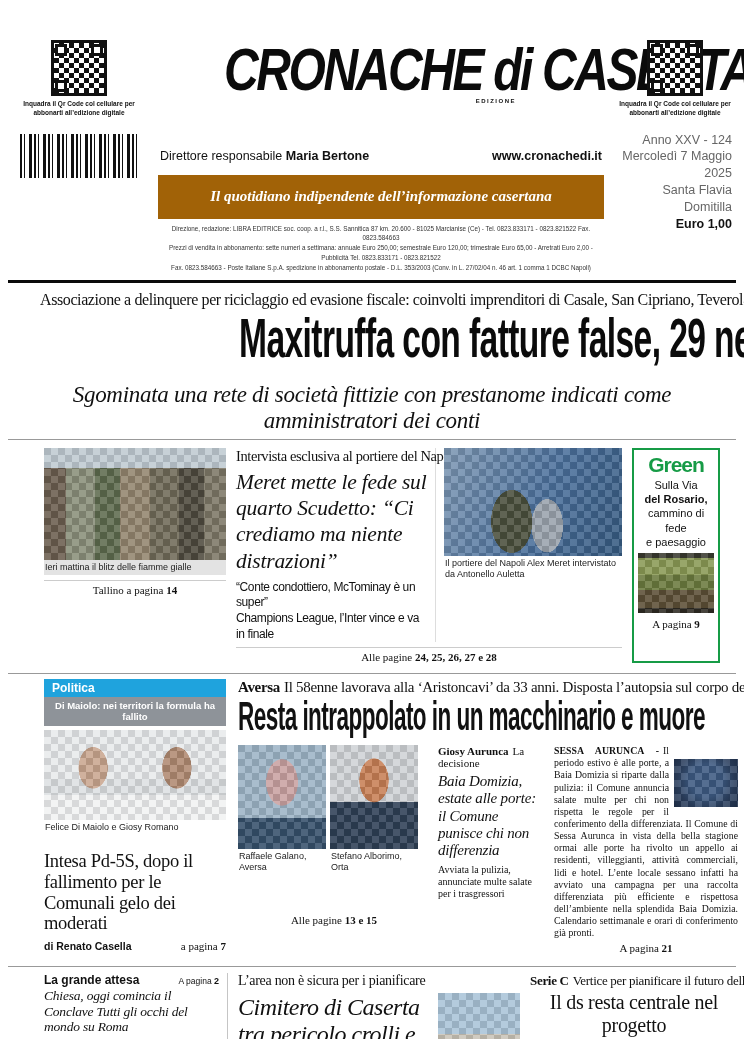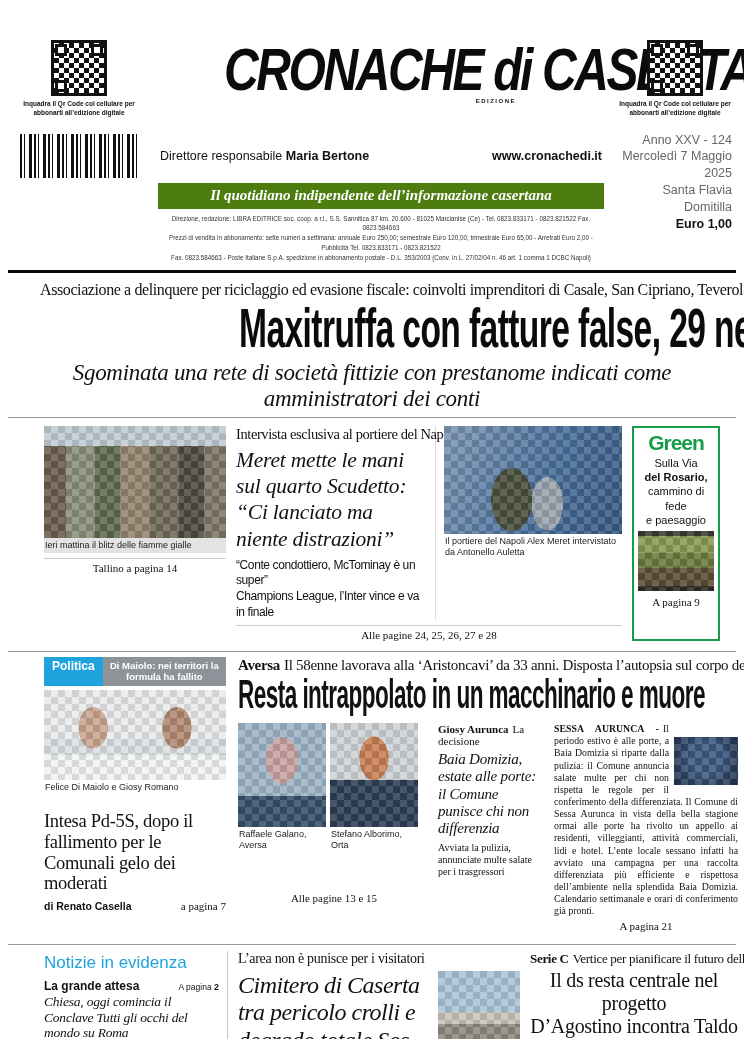--- a/index.html
+++ b/index.html
@@ -19,43 +19,43 @@
       background:repeating-linear-gradient(90deg,#111 0 2px,#fff 2px 4px,#111 4px 5px,#fff 5px 9px,#111 9px 12px,#fff 12px 14px);}
   .mast-center{flex:1;padding:0 8px;min-width:0;}
   .nameplate{position:relative;text-align:center;white-space:nowrap;height:62px;}
   .nameplate .np{display:inline-block;transform:scaleX(.80);transform-origin:center;
       font:italic bold 60px/1 "Liberation Sans",sans-serif;letter-spacing:-3px;color:#0b0b0b;}
   .edizione{position:absolute;right:88px;bottom:-2px;font:bold 6px "Liberation Sans",sans-serif;letter-spacing:1.5px;}
   .mast-row{display:flex;justify-content:space-between;align-items:flex-end;
       font:12.5px "Liberation Sans",sans-serif;padding:4px 2px 2px;}
   .mast-row .dn{font-weight:bold;}
   .mast-row .web{font-weight:bold;margin-top:43px;}
-  .tagline{background:#4d7c0f;color:#fff;text-align:center;
-      font:italic bold 15px/1.3 "Liberation Serif",serif;padding:3px 0;margin-top:18px;}
+  .tagline{background:#a16207;color:#fff;text-align:center;
+      font:italic bold 15px/1.3 "Liberation Serif",serif;padding:12px 0;margin-top:10px;}
   .imprint{font:6.3px/1.55 "Liberation Sans",sans-serif;color:#333;text-align:center;margin-top:5px;}
   .issue{margin-top:14px;text-align:right;font:12.5px/1.35 "Liberation Sans",sans-serif;color:#666;padding-right:6px;}
   .issue .price{font-weight:bold;color:#111;}
   .header-rule{height:3px;background:#0b0b0b;margin:8px 8px 0 8px;}
 
   
   .lead{text-align:center;padding:8px 40px 0;}
   .lead-kicker{font:16px "Liberation Serif",serif;white-space:nowrap;letter-spacing:-.4px;}
   .lead-head{height:58px;margin-top:1px;}
   .lead-head .cond{display:inline-block;transform:scaleX(.60);transform-origin:center;white-space:nowrap;
       font:bold 56px/1 "Liberation Sans",sans-serif;letter-spacing:-1px;color:#0b0b0b;}
-  .lead-sub{font:italic 23px/1.1 "Liberation Serif",serif;margin-top:2px;letter-spacing:-.3px;}
+  .lead-sub{font:italic 23px/1.1 "Liberation Serif",serif;margin-top:14px;letter-spacing:-.3px;}
   .rule{border-top:1px solid #999;margin:6px 8px 0 8px;}
 
   
   .photo{position:relative;overflow:hidden;}
   .photo::after{content:"";position:absolute;inset:0;
       background:repeating-conic-gradient(rgba(255,255,255,.12) 0% 25%,rgba(0,0,0,.10) 0% 50%) 0 0/14px 14px;}
   .cap{font:9px/1.25 "Liberation Sans",sans-serif;color:#222;padding:2px 1px;}
   .pageref{font:11px "Liberation Serif",serif;text-align:center;padding-top:3px;}
-  .pageref b{font-weight:normal;}
+  .pageref b{font-weight:bold;}
   .hair{border-top:1px solid #ccc;margin-top:5px;}
   .lead-in{font-weight:bold;margin-right:4px;}
 
   
   .row2{display:flex;gap:10px;padding:8px 6px 4px 44px;}
   .colA{width:182px;flex:none;}
   .ph-blitz{width:182px;height:112px;background:
       linear-gradient(180deg,#bfcbd2 0 18%,rgba(0,0,0,0) 18%),
       linear-gradient(90deg,#6b5d4f 0 12%,#8a8f7a 12% 28%,#5e6b4e 28% 42%,#93856e 42% 58%,#6f6a58 58% 74%,#4e4a3e 74% 88%,#7d7766 88% 100%);}
   .blitz-capstrip{background:#e3e3e3;}
@@ -74,21 +74,21 @@
         text-align:center;padding:4px 3px;background:#fff;}
   .green-logo{font:bold 21px/1 "Liberation Sans",sans-serif;color:#169b46;letter-spacing:-1px;}
   .green-lines{font:11px/1.3 "Liberation Sans",sans-serif;margin-top:3px;}
   .green-lines .b{font-weight:bold;}
   .ph-green{width:76px;height:60px;margin:4px auto 2px;background:
       linear-gradient(180deg,#3a3a30 0 8%,#8a9a55 8% 36%,#6b7a3e 36% 62%,#5c4f35 62% 92%,#2e2a22 92% 100%);}
 
   
   .row3{display:flex;padding:5px 6px 6px 44px;}
   .politica-col{width:182px;flex:none;margin-right:12px;}
-  .politica-head{display:flex;}
+  .politica-head{display:flex;flex-direction:column;}
   .politica-label{background:#1fa3dd;color:#fff;font:bold 12px/1 "Liberation Sans",sans-serif;padding:3px 8px;}
   .politica-strap{flex:1;background:#8e9399;color:#fff;font:bold 9.5px/1.2 "Liberation Sans",sans-serif;
       padding:3px 3px;text-align:center;}
   .ph-politica{width:182px;height:90px;margin-top:4px;background:
       radial-gradient(ellipse 24px 34px at 27% 42%,#c9a68f 60%,rgba(0,0,0,0) 62%),
       radial-gradient(ellipse 24px 34px at 73% 42%,#b08a72 60%,rgba(0,0,0,0) 62%),
       linear-gradient(180deg,#e8eaec 0 55%,#dde0e2 55% 72%,#f1f2f3 72% 100%);}
   .politica-headline{font:18.5px/1.12 "Liberation Serif",serif;margin-top:16px;letter-spacing:-.3px;}
   .politica-foot{display:flex;justify-content:space-between;align-items:baseline;margin-top:3px;}
   .politica-byline{font:bold 10.5px "Liberation Sans",sans-serif;}
@@ -214,21 +214,21 @@
       <div class="cap blitz-capstrip">Ieri mattina il blitz delle fiamme gialle</div>
       <div class="pageref hair">
         <span>Tallino a pagina</span> <b>14</b>
       </div>
     </div>
 
     <div class="colBC">
       <div class="bc-top">
         <div class="colB">
           <div class="meret-kicker">Intervista esclusiva al portiere del Napoli</div>
-          <div class="meret-head">Meret mette le mani sul quarto Scudetto: “Ci lanciato ma niente distrazioni”</div>
+          <div class="meret-head">Meret mette le fede sul quarto Scudetto: “Ci crediamo ma niente distrazioni”</div>
           <div class="meret-deck">
             <div>“Conte condottiero, McTominay è un super”</div>
             <div>Champions League, l’Inter vince e va in finale</div>
           </div>
         </div>
         <div class="colC">
           <div class="photo ph-meret"></div>
           <div class="cap">Il portiere del Napoli Alex Meret intervistato da Antonello Auletta</div>
         </div>
       </div>
@@ -309,21 +309,20 @@
             <span>A pagina</span> <b>21</b>
           </div>
         </div>
       </div>
     </div>
   </section>
   <div class="rule"></div>
 
   <section class="lower">
     <aside class="sidebar">
-      <div class="ev-heading">Notizie in evidenza</div>
 
       <div class="ev-item">
         <div class="ev-head">
             <span class="ev-label">La grande attesa</span>
           <span class="ev-page"><span>A pagina</span> <b>2</b></span>
           </div>
         <div class="ev-text it">Chiesa, oggi comincia il Conclave Tutti gli occhi del mondo su Roma</div>
       </div>
       <div class="ev-item">
         <div class="ev-head">
@@ -331,21 +330,21 @@
           <span class="ev-page"><span>A pagina</span> <b>12</b></span>
           </div>
         <div class="ev-text">Nuove misure per blindare i parchi e la Villa contro le baby gang</div>
       </div>
 
     </aside>
 
     <div class="main-lower">
       <div class="lower-top">
         <div class="cimitero">
-          <div class="cim-kicker">L’area non è punisce per i visitatori</div>
+          <div class="cim-kicker">L’area non è sicura per i pianificare</div>
           <div class="cim-flex">
             <div class="cim-text">
               <div class="cim-head">Cimitero di Caserta tra pericolo crolli e degrado totale Sos lanciato la prefetto</div>
 
             </div>
             <figure class="cim-fig">
               <div class="photo ph-cimitero"></div>
 
             </figure>
           </div>

